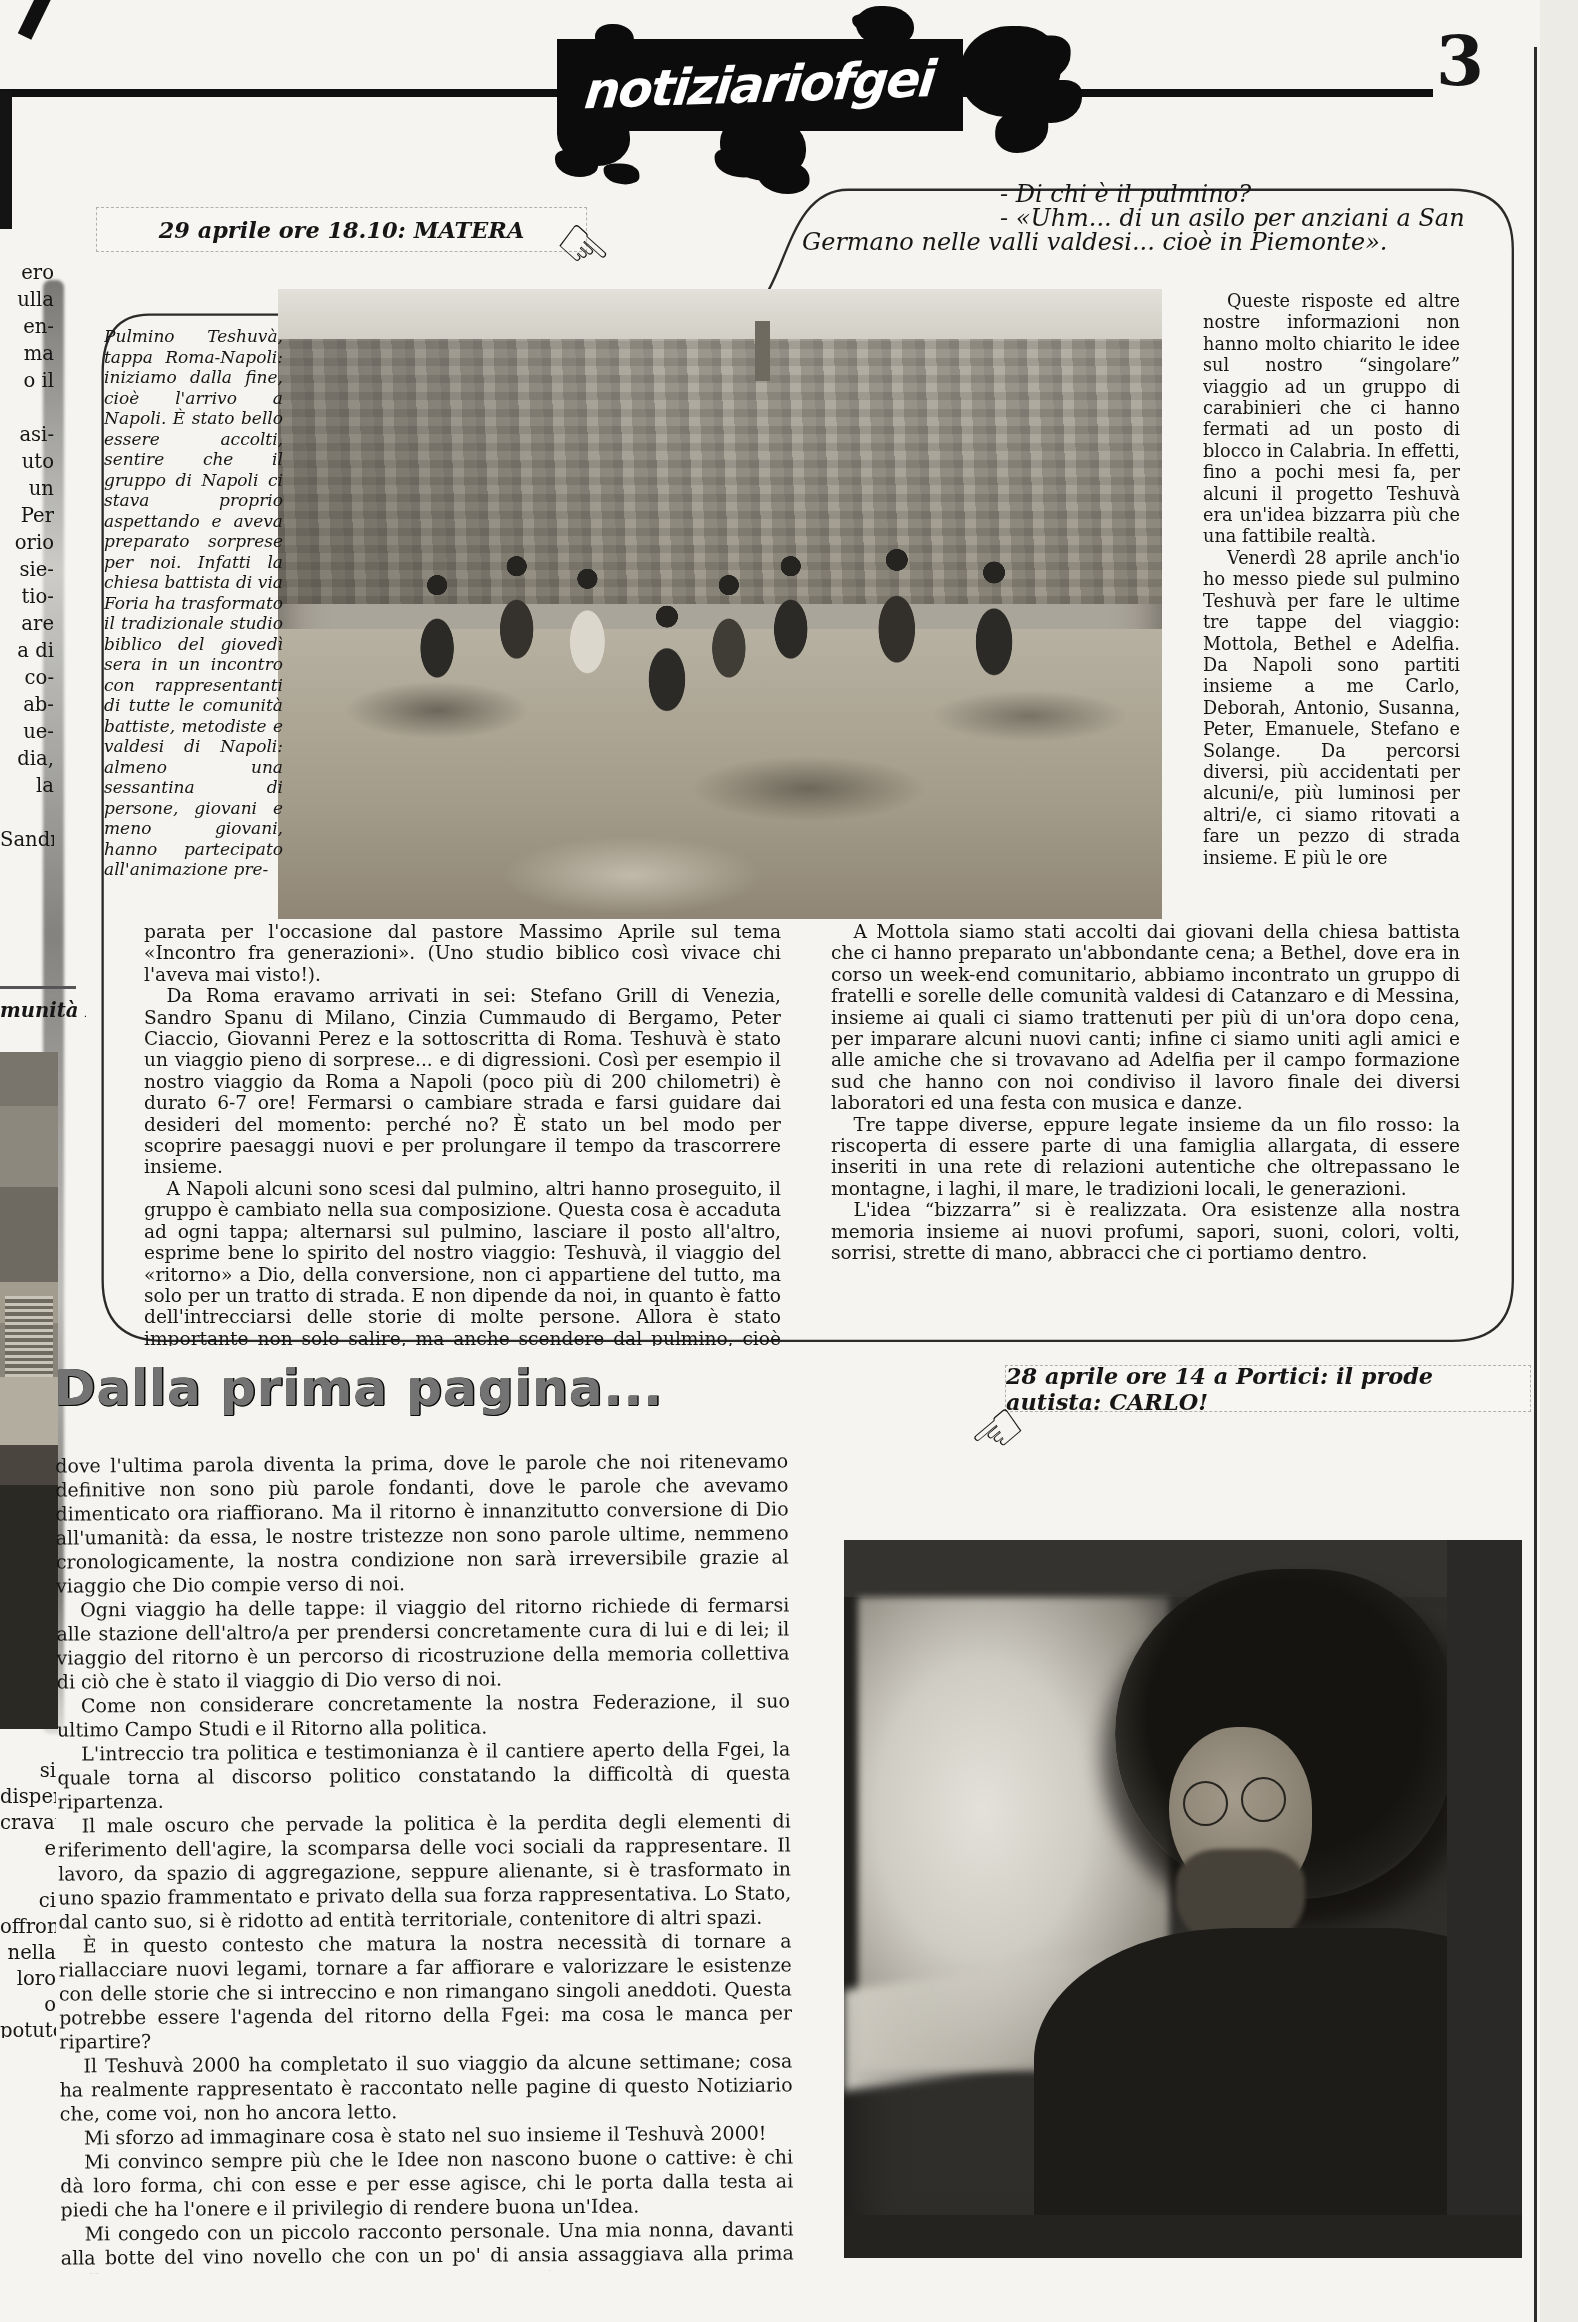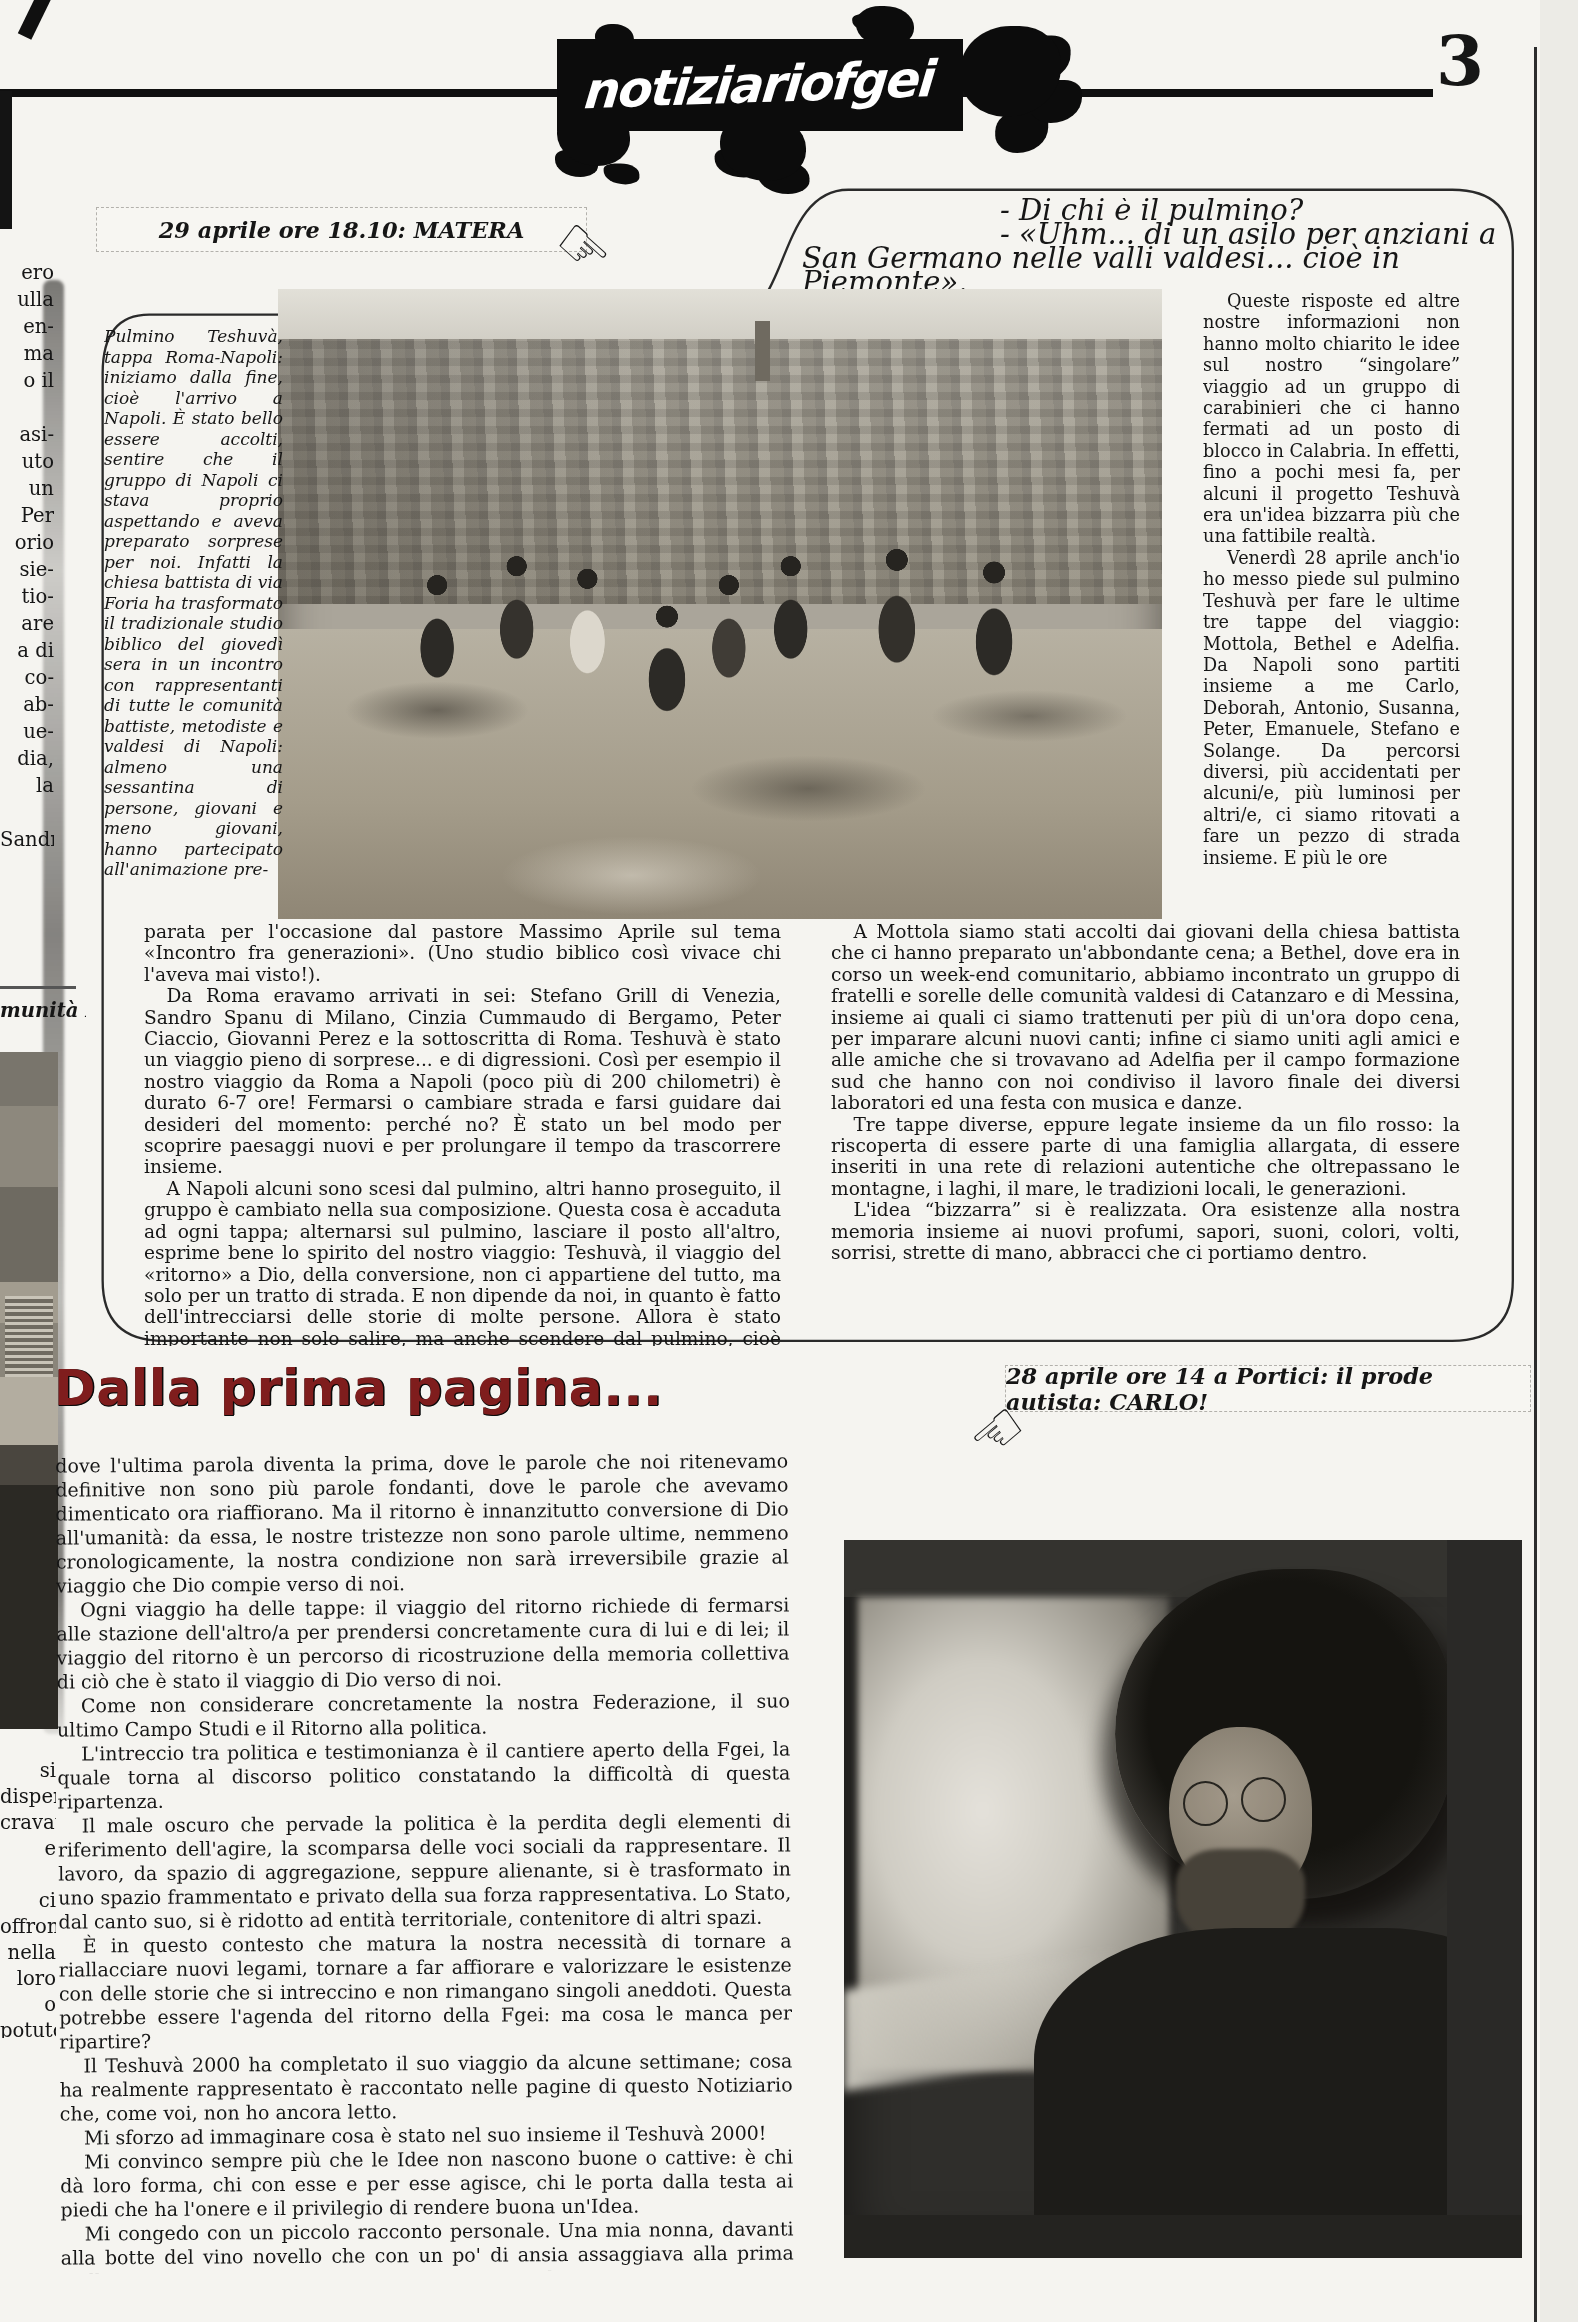--- a/index.html
+++ b/index.html
@@ -52,21 +52,21 @@
   .hand{font-family:"DejaVu Sans","Liberation Sans",sans-serif;font-size:60px;color:#181818;line-height:1;}
   .hand1{left:557px;top:218px;transform:rotate(42deg);}
   .hand2{left:970px;top:1402px;transform:scaleX(-1) rotate(40deg);}
 
   
   .a1-outline{left:84px;top:182px;width:1440px;height:1175px;}
   .col{overflow:hidden;}
   .col p{margin:0;}
   .noindent{text-indent:0 !important;}
 
-  .dialogue1{left:802px;top:198px;width:695px;height:97px;font-style:italic;font-size:29px;line-height:24px;}
+  .dialogue1{left:802px;top:182px;width:695px;height:97px;font-style:italic;font-size:24px;line-height:24px;}
   .dialogue1 p{text-indent:198px;}
   .nr{left:1203px;top:291px;width:257px;height:632px;font-size:17.7px;line-height:21.4px;}
   .nr .dlg p{font-style:italic;text-indent:26px;}
   .nr .body p{text-align:justify;text-indent:24px;}
   .nl{left:104px;top:326px;width:179px;height:598px;font-size:17px;line-height:20.5px;text-align:justify;
       overflow-wrap:break-word;font-style:italic;}
   .bl{left:104px;top:921px;width:677px;height:425px;font-size:18.6px;line-height:21.4px;}
   .br{left:791px;top:921px;width:669px;height:425px;font-size:18.6px;line-height:21.4px;}
   .bl p,.br p{text-align:justify;text-indent:22.4px;padding-left:40px;}
 
@@ -91,21 +91,21 @@
       radial-gradient(circle 10.3px at 27% 44%,#262420 96%,rgba(0,0,0,0)),radial-gradient(ellipse 17px 30px at 27% 54%,#35322d 96%,rgba(0,0,0,0)),
       radial-gradient(circle 10.3px at 35% 46%,#262420 96%,rgba(0,0,0,0)),radial-gradient(ellipse 17.7px 32px at 35% 56%,#dcd7cc 96%,rgba(0,0,0,0)),
       radial-gradient(circle 11.2px at 44% 52%,#262420 96%,rgba(0,0,0,0)),radial-gradient(ellipse 18.6px 32px at 44% 62%,#2c2a26 96%,rgba(0,0,0,0)),
       radial-gradient(circle 10.3px at 51% 47%,#262420 96%,rgba(0,0,0,0)),radial-gradient(ellipse 17px 30px at 51% 57%,#403c36 96%,rgba(0,0,0,0)),
       radial-gradient(circle 10.3px at 58% 44%,#262420 96%,rgba(0,0,0,0)),radial-gradient(ellipse 17px 30px at 58% 54%,#2c2a26 96%,rgba(0,0,0,0)),
       radial-gradient(circle 11.2px at 70% 43%,#262420 96%,rgba(0,0,0,0)),radial-gradient(ellipse 18.6px 34px at 70% 54%,#33302b 96%,rgba(0,0,0,0)),
       radial-gradient(circle 11.2px at 81% 45%,#262420 96%,rgba(0,0,0,0)),radial-gradient(ellipse 18.6px 34px at 81% 56%,#2c2a26 96%,rgba(0,0,0,0));}
 
   
   .a2-heading{left:54px;top:1359px;font-family:"DejaVu Sans","Liberation Sans",sans-serif;
-      font-size:50px;font-weight:bold;letter-spacing:0.9px;color:#7f1d1d;
+      font-size:50px;font-weight:bold;letter-spacing:0.9px;color:#737373;
       text-shadow:1.4px 0 #0a0a0a,0 0.9px #0a0a0a,0.9px 0.9px #0a0a0a;}
   .a2{left:58px;top:1451px;width:733px;height:820px;font-size:19px;line-height:24px;transform:rotate(-0.4deg);}
   .a2 p{text-align:justify;text-indent:24px;margin:0;}
 
   
   .photo2{left:844px;top:1540px;width:678px;height:718px;background:#2f2e2b;overflow:hidden;
           box-shadow:inset 0 0 56px rgba(0,0,0,.6);}
   .p2-topband{position:absolute;top:0;left:0;right:0;height:8%;background:#34332f;}
   .p2-window{position:absolute;left:2%;top:8%;width:46%;height:66%;filter:blur(3.7px);
       background:radial-gradient(ellipse at 40% 45%,#e4e1da 0%,#cfccc3 40%,#8e8a80 78%,rgba(0,0,0,0) 100%);}

